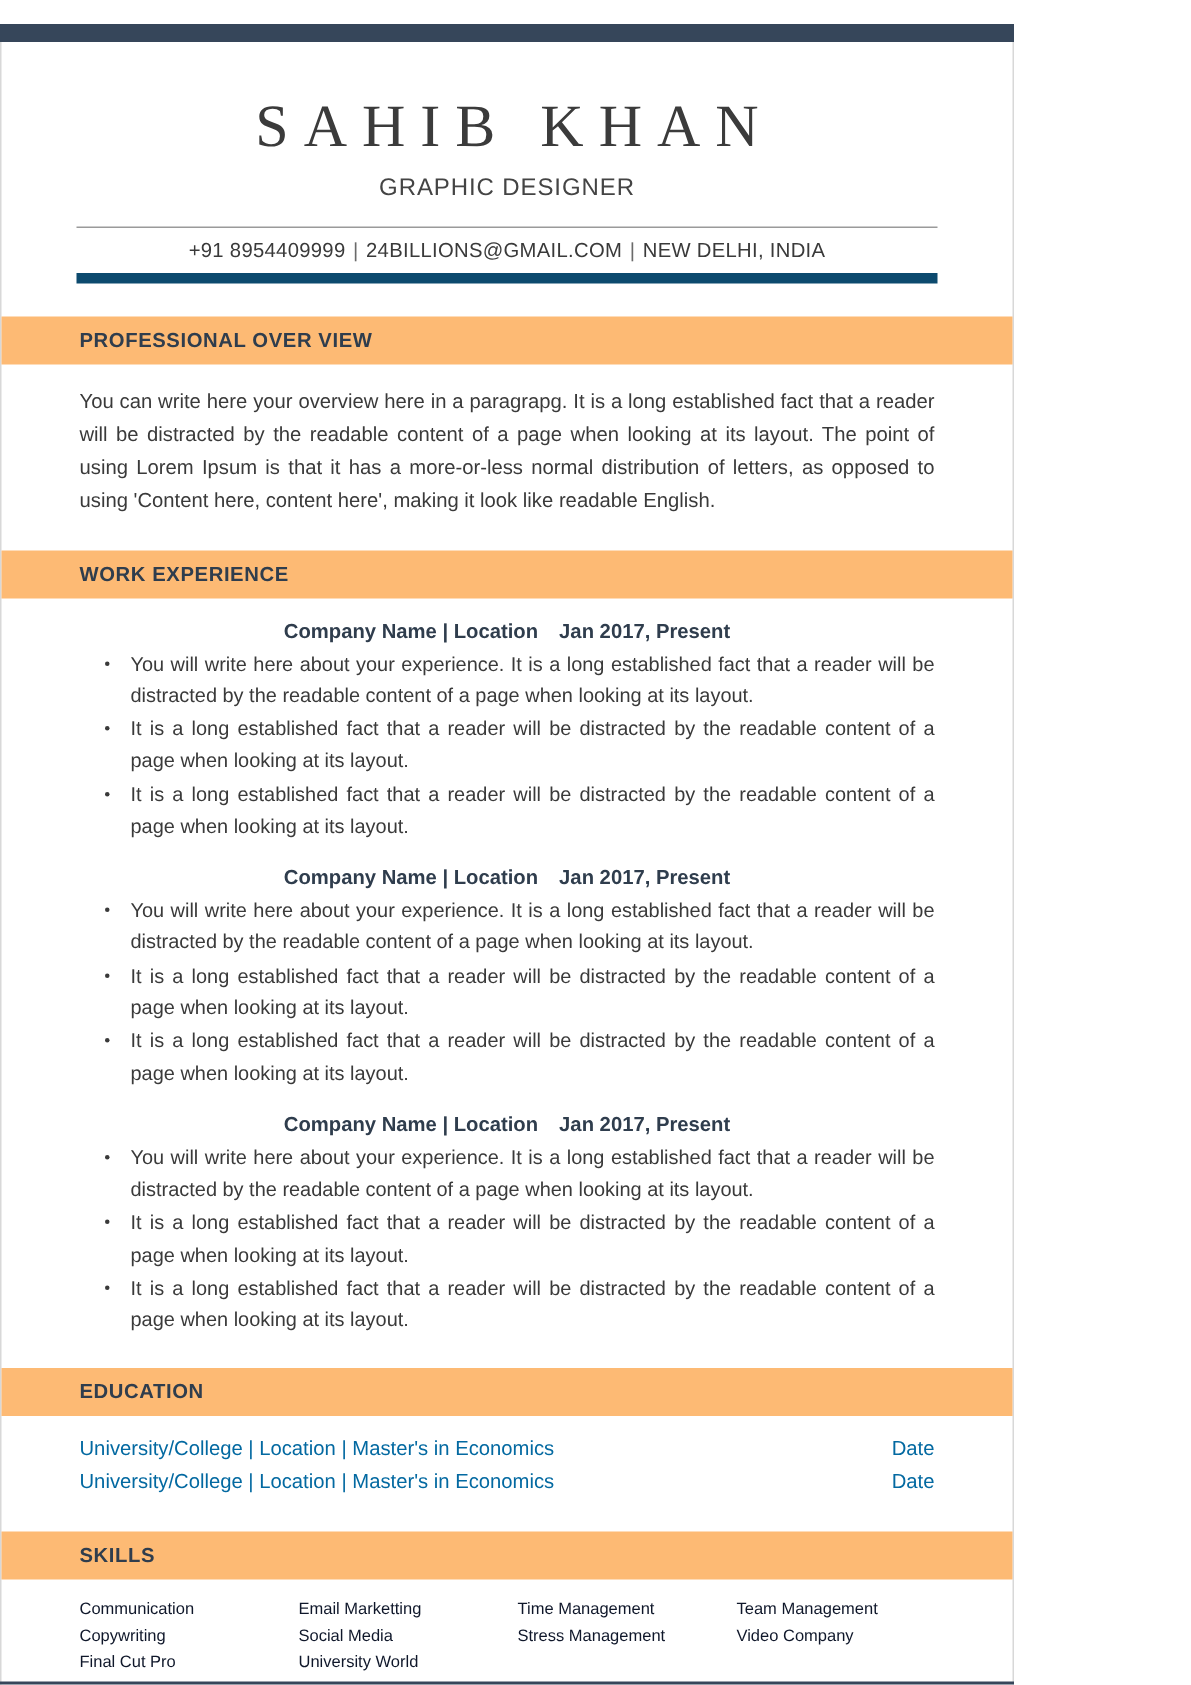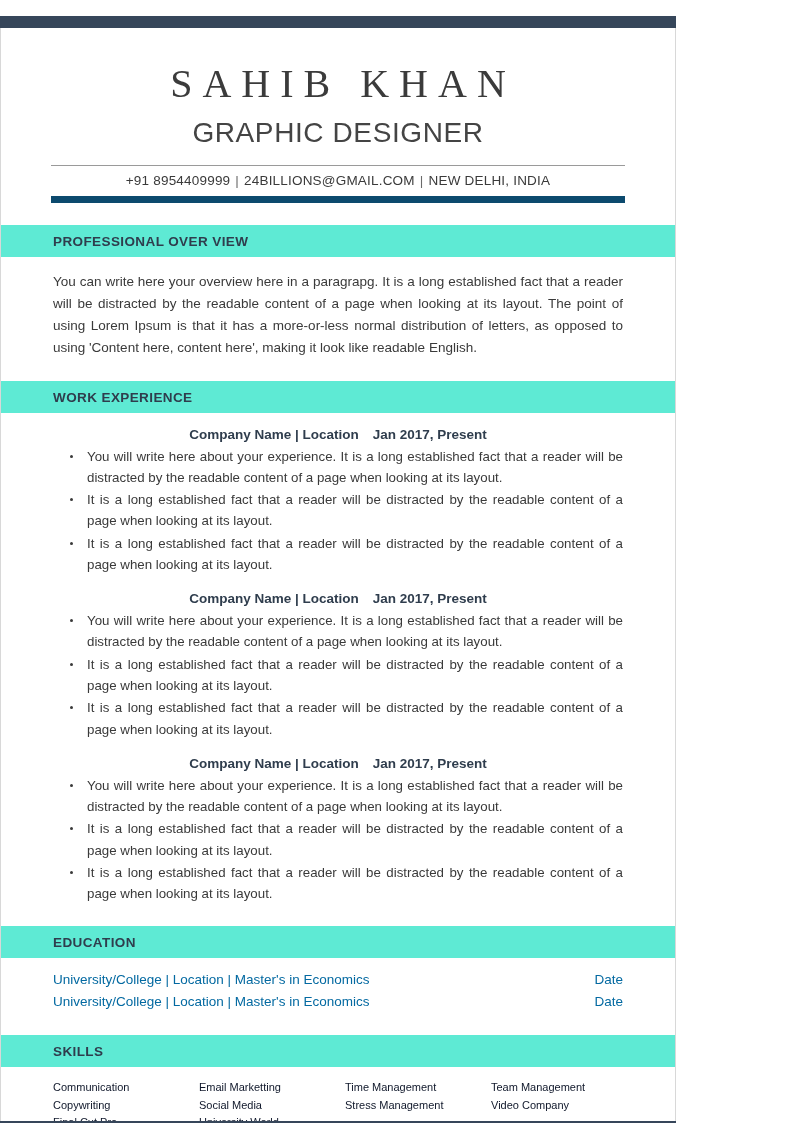--- a/index.html
+++ b/index.html
@@ -57,21 +57,21 @@
     font-size: 40px;
     letter-spacing: 10px;
     color: #3b3b3b;
     text-indent: 10px;
     line-height: 1.08;
     font-weight: 400;
     margin: 0;
     padding-bottom: 2px;
   }
   .job-title {
-    font-size: 28px;
+    font-size: 16px;
     letter-spacing: 0.6px;
     color: #444444;
     margin: 10px 0 0 0;
     font-weight: 400;
   }
   .contact-wrap {
     margin: 16px 50px 0 50px;
     border-top: 1px solid #9a9a9a;
     border-bottom: 7px solid #0c4a6e;
     padding: 7px 0 8px 0;
@@ -81,21 +81,21 @@
     letter-spacing: 0.2px;
     color: #3a3a3a;
   }
   .contact-sep {
     padding: 0 5px;
     color: #6a6a6a;
   }
 
   
   .section-bar {
-    background: #5eead4;
+    background: #fdba74;
     padding: 7px 0 7px 52px;
     margin-top: 22px;
   }
   .section-bar .section-title {
     font-size: 13.5px;
     font-weight: bold;
     letter-spacing: 0.4px;
     color: #2f3d4d;
   }
 

